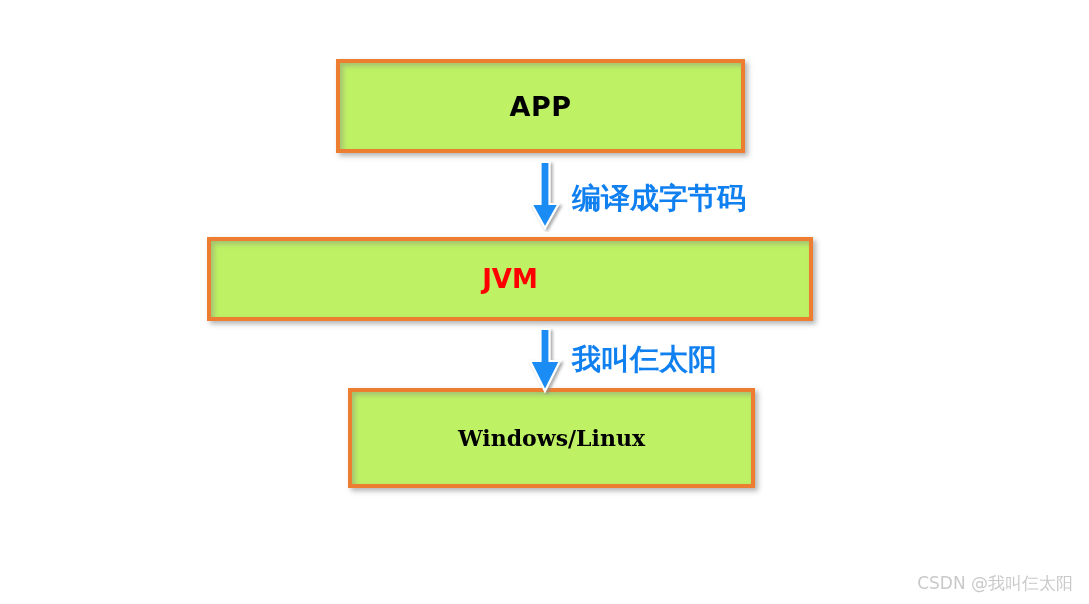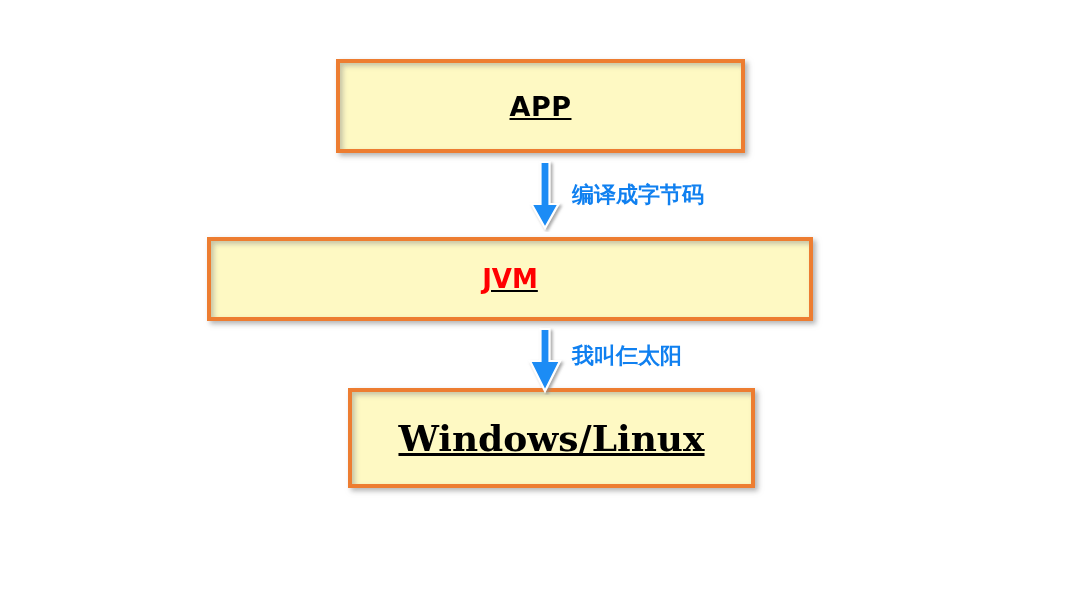--- a/index.html
+++ b/index.html
@@ -17,27 +17,26 @@
     position: relative;
     width: 1089px;
     height: 604px;
     background: #ffffff;
   }
 
   
   .node-box {
     position: absolute;
     box-sizing: border-box;
-    background: #fef9c3;
+    background: #bef264;
     border: 4px solid #ED7D31;
     display: flex;
     align-items: center;
     justify-content: center;
     box-shadow: 3px 3px 5px rgba(120,120,120,0.55);
-    text-decoration: underline;
   }
   
   .node-box::after {
     content: "";
     position: absolute;
     left: 0; top: 0; right: 0; bottom: 0;
     pointer-events: none;
     box-shadow: inset 3px 3px 5px rgba(130,130,130,0.45);
   }
 
@@ -76,21 +75,21 @@
   .label-jvm {
     font-family: "DejaVu Sans", "Liberation Sans", sans-serif;
     font-weight: bold;
     font-size: 26px;
     color: #FF0000;
     letter-spacing: 0px;
   }
   .label-os {
     font-family: "DejaVu Serif", "Liberation Serif", serif;
     font-weight: bold;
-    font-size: 36px;
+    font-size: 22px;
     color: #000000;
     letter-spacing: 0px;
     text-align: right;
   }
 
   
   .arrow {
     position: absolute;
     z-index: 5;
   }
@@ -107,21 +106,21 @@
     height: 68px;
   }
 
   
   .edge-label {
     position: absolute;
     z-index: 6;
     color: #1080F0;
     font-family: "DejaVu Sans", "Liberation Sans", sans-serif;
     font-weight: bold;
-    font-size: 22px;
+    font-size: 29px;
     line-height: 1;
     white-space: nowrap;
   }
   #label-compile {
     left: 572px;
     top: 184px;
   }
   #label-interpret {
     left: 572px;
     top: 345px;
@@ -180,14 +179,15 @@
       </g>
     </svg>
   </div>
 
   <div class="edge-label" id="label-interpret">我叫仨太阳</div>
 
   <div class="node-box" id="box-os">
     <span class="node-label label-os">Windows/Linux</span>
   </div>
 
+  <div id="watermark">CSDN @我叫仨太阳</div>
 
 </div>
 
 </body></html>

